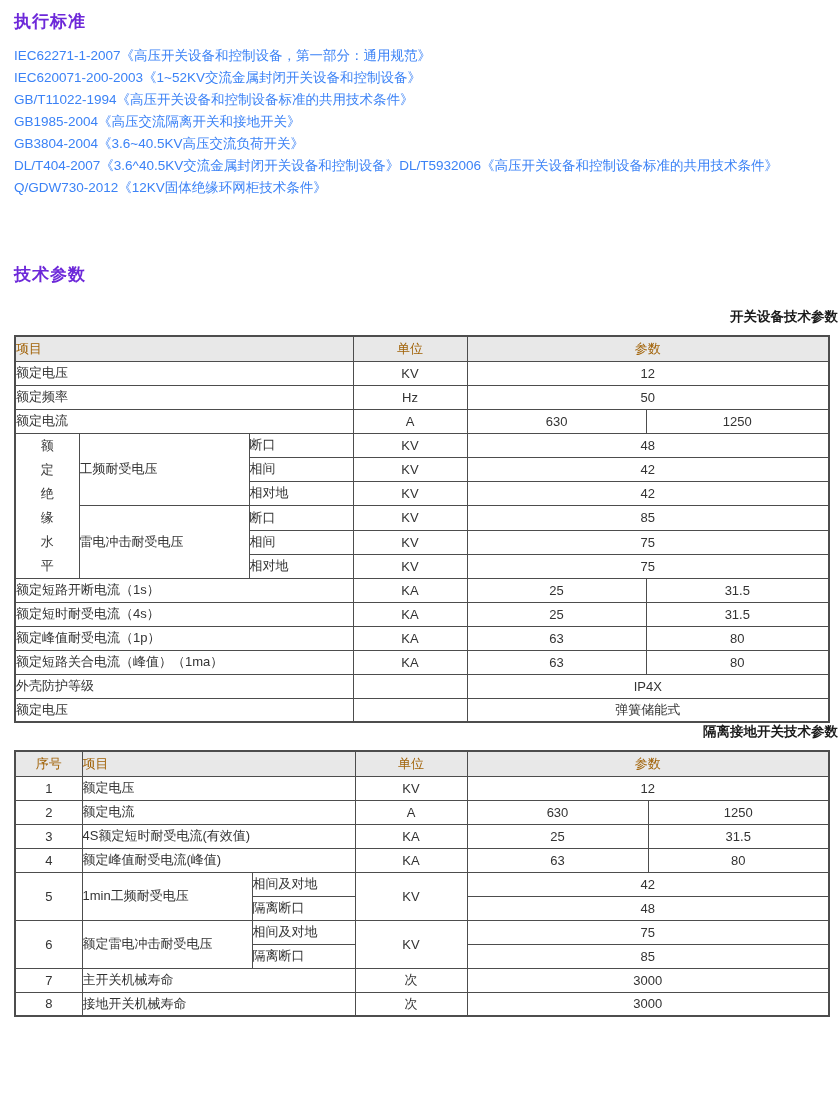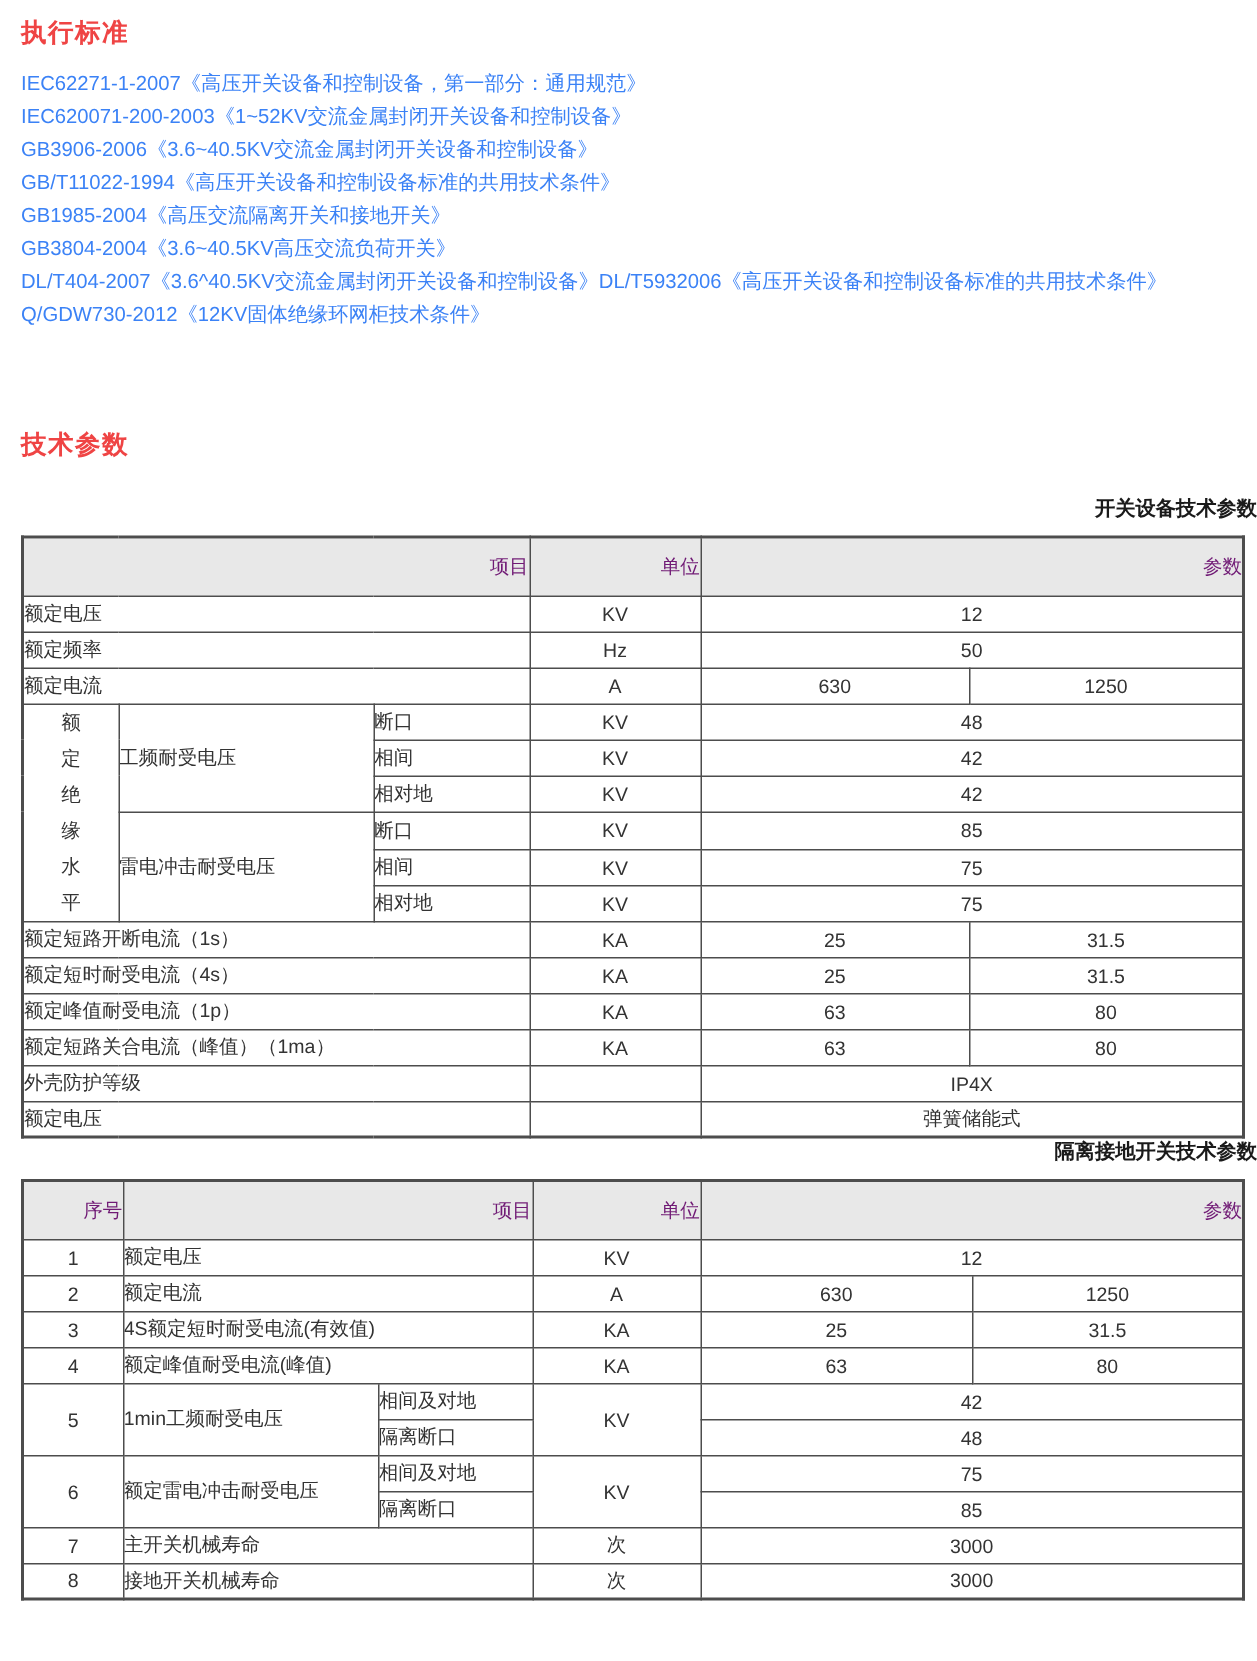--- a/index.html
+++ b/index.html
@@ -9,21 +9,21 @@
     width: 838px;
     height: 1107px;
     background: #ffffff;
     font-family: "Liberation Sans", "DejaVu Sans", sans-serif;
     overflow: hidden;
   }
   .section-title {
     margin: 0 0 0 14px;
     font-size: 17px;
     font-weight: bold;
-    color: #ef4444;
+    color: #6d28d9;
     letter-spacing: 1px;
   }
   .title-exec { padding-top: 10px; }
   .title-params { margin-top: 64px; }
   .standards-list {
     list-style: none;
     margin: 12px 0 0 14px;
   }
   .standards-list li {
     font-size: 13.5px;
@@ -51,40 +51,38 @@
     border: 1px solid #4d4d4d;
     font-size: 13px;
     color: #333333;
     height: 24px;
     padding: 0;
     vertical-align: middle;
     overflow: hidden;
   }
   table.params td.th {
     background: #e8e8e8;
-    height: 39px;
-    color: #701a75;
-    text-align: right;
+    height: 25px;
+    color: #a16207;
   }
   td.left { text-align: left; padding-left: 10px; }
   td.center { text-align: center; }
   td.vcell { text-align: center; vertical-align: middle; }
   .vchar { display: block; line-height: 24px; font-size: 13px; }
 </style>
 </head>
 <body>
 
 <div class="page">
 
   <h1 class="section-title title-exec">执行标准</h1>
 
   <ul class="standards-list">
     <li>IEC62271-1-2007《高压开关设备和控制设备，第一部分：通用规范》</li>
     <li>IEC620071-200-2003《1~52KV交流金属封闭开关设备和控制设备》</li>
-    <li>GB3906-2006《3.6~40.5KV交流金属封闭开关设备和控制设备》</li>
     <li>GB/T11022-1994《高压开关设备和控制设备标准的共用技术条件》</li>
     <li>GB1985-2004《高压交流隔离开关和接地开关》</li>
     <li>GB3804-2004《3.6~40.5KV高压交流负荷开关》</li>
     <li>DL/T404-2007《3.6^40.5KV交流金属封闭开关设备和控制设备》DL/T5932006《高压开关设备和控制设备标准的共用技术条件》</li>
     <li>Q/GDW730-2012《12KV固体绝缘环网柜技术条件》</li>
   </ul>
 
   <h1 class="section-title title-params">技术参数</h1>
 
   <h2 class="table-subtitle sub1">开关设备技术参数</h2>

